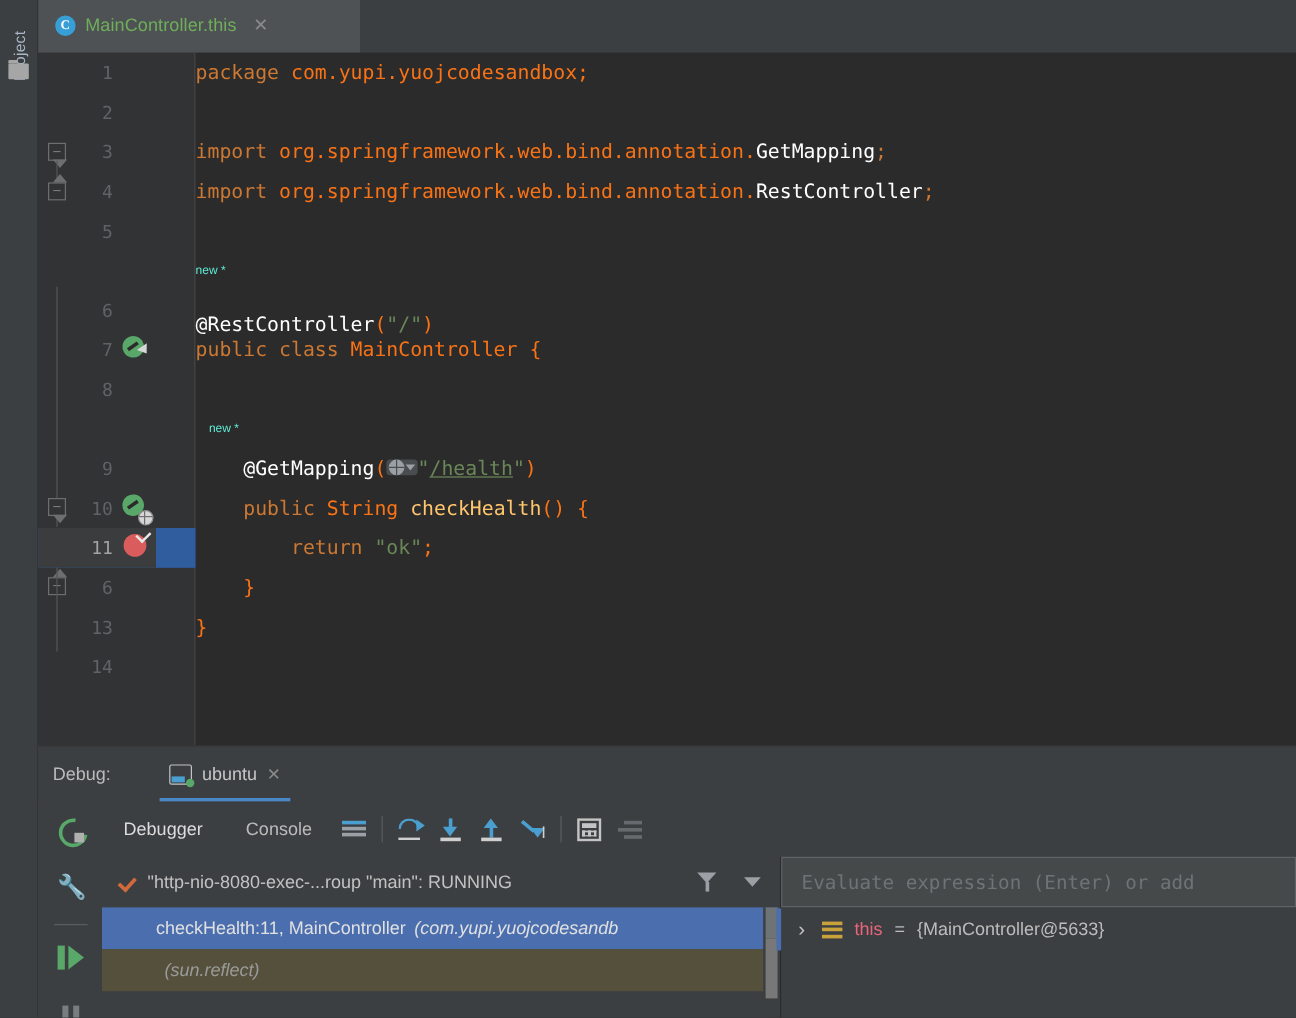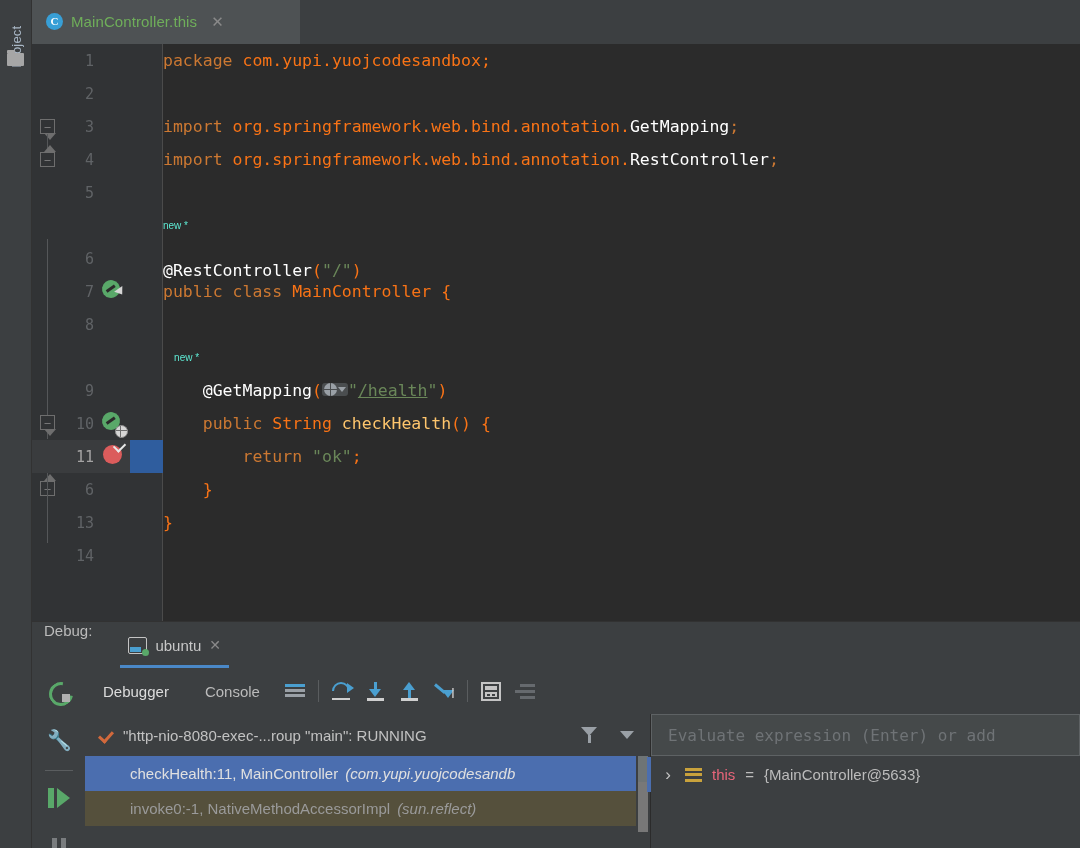--- a/index.html
+++ b/index.html
@@ -185,21 +185,21 @@
     display: inline-block;
   }
 
   
   .debug-win {
     position: absolute; left: 32px; top: 621px; right: 0; bottom: 0;
     background: #3c3f41; border-top: 1px solid #323232;
   }
   .debug-header {
     position: absolute; left: 0; top: 0; right: 0; height: 46px;
-    display: flex; padding-left: 12px; gap: 22px;
+    display: flex; align-items: center; padding-left: 12px; gap: 35px;
   }
   .debug-label { font-size: 15px; color: #bbbbbb; }
   .dbg-tab {
     display: flex; align-items: center; gap: 8px; height: 46px;
     position: relative; padding: 0 14px;
   }
   .dbg-tab:after {
     content:""; position: absolute; left: 6px; right: 6px; bottom: 0;
     height: 3px; background: #4a88c7;
   }
@@ -581,21 +581,20 @@
         <span class="ico-filter"></span>
         <span class="ico-caret-d"></span>
       </div>
 
       <div class="frames">
         <div class="frame selected">
           <span>checkHealth:11, MainController</span>
           <span class="pkg">(com.yupi.yuojcodesandb</span>
         </div>
         <div class="frame lib">
-          <span>invoke0:-1, NativeMethodAccessorImpl</span>
           <span class="pkg">(sun.reflect)</span>
         </div>
         <div class="frames-scroll">
           <div class="thumb"></div>
           <div class="thumb2"></div>
         </div>
       </div>
 
       <div class="vars">
         <div class="eval-box">

